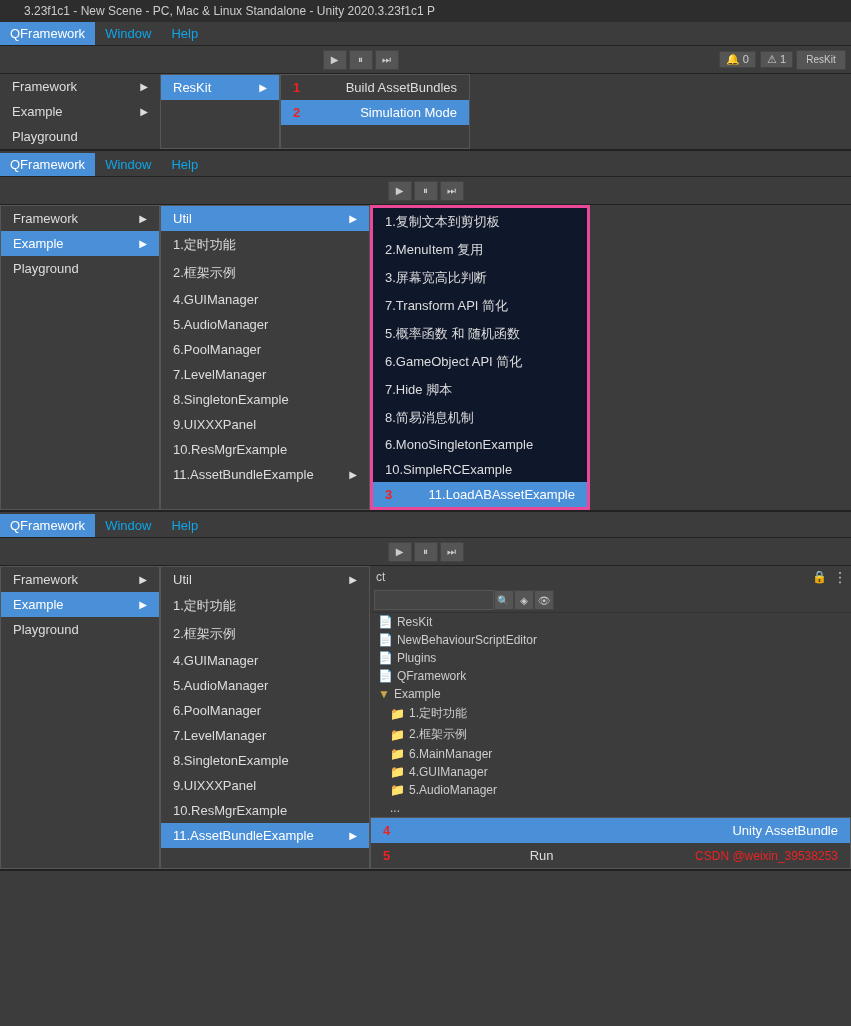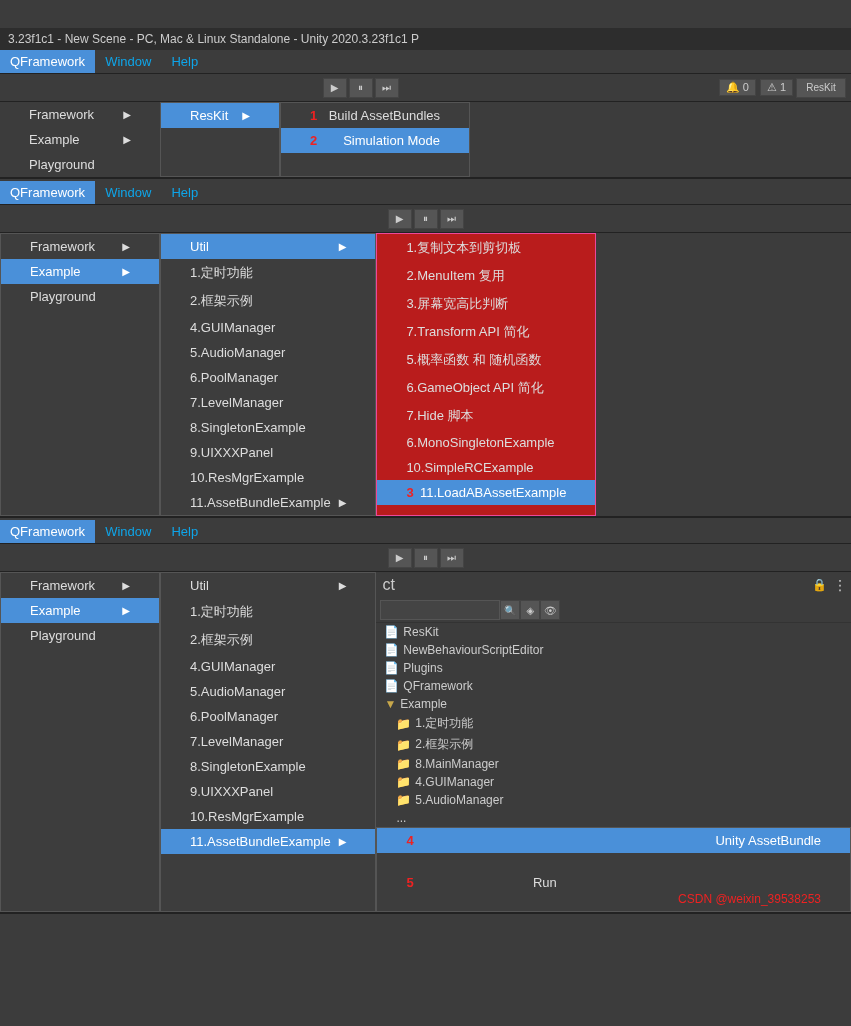--- a/index.html
+++ b/index.html
@@ -10,25 +10,24 @@
       font-family: 'Segoe UI', Arial, sans-serif;
       font-size: 13px;
       color: #ddd;
       overflow-x: hidden;
     }
 
     
     .title-bar {
       background: #2d2d2d;
       color: #ccc;
-      padding: 4px 8px;
+      padding: 4px 24px;
       font-size: 12px;
       white-space: nowrap;
       overflow: hidden;
-      margin-top: 28px;
     }
 
     
     .section {
       background: #3c3c3c;
       border-bottom: 2px solid #222;
       position: relative;
     }
 
     
@@ -76,21 +75,21 @@
     .notification-badge {
       background: #555;
       border: 1px solid #444;
       color: #ccc;
       padding: 1px 6px;
       font-size: 11px;
       margin: 0 2px;
     }
 
     .dropdown-item {
-      padding: 5px 29px;
+      padding: 5px 12px;
       cursor: pointer;
       display: flex;
       align-items: center;
       justify-content: space-between;
       white-space: nowrap;
       color: #ddd;
     }
 
     .arrow-right {
       margin-left: 8px;
@@ -121,22 +120,22 @@
       background: #3d3d3d;
       border: 1px solid #555;
     }
     .section2-mid {
       background: #3d3d3d;
       border: 1px solid #555;
       min-width: 210px;
       flex-shrink: 0;
     }
     .section2-right {
-      background: #b91c1c;
-      border: 1px solid #ec4899;
+      background: #0f172a;
+      border: 3px solid #ec4899;
       min-width: 220px;
       flex-shrink: 0;
     }
 
     
     .section3-menu-area {
       display: flex;
     }
     .section3-left {
       width: 160px;
@@ -191,21 +190,20 @@
     }
     .folder-icon {
       color: #c8a84b;
       font-size: 12px;
     }
 
     
     .watermark {
       color: #e22;
       font-size: 12px;
-      margin-top: 34px;
     }
   </style>
 </head>
 <body>
 
 <div class="section">
 
   <div class="title-bar">
     <span>3.23f1c1 - New Scene - PC, Mac &amp; Linux Standalone - Unity 2020.3.23f1c1 P</span>
   </div>
@@ -361,20 +359,23 @@
       <div class="dropdown-item">
           <span>5.概率函数 和 随机函数</span>
         </div>
       <div class="dropdown-item">
           <span>6.GameObject API 简化</span>
         </div>
       <div class="dropdown-item">
           <span>7.Hide 脚本</span>
         </div>
       <div class="dropdown-item">
+          <span>8.简易消息机制</span>
+        </div>
+      <div class="dropdown-item">
           <span>6.MonoSingletonExample</span>
         </div>
       <div class="dropdown-item">
           <span>10.SimpleRCExample</span>
         </div>
       <div class="dropdown-item item-highlighted">
         <span style="color:#e22; font-weight:bold; margin-right:4px;">3</span>
         <span>11.LoadABAssetExample</span>
       </div>
     </div>
@@ -453,21 +454,21 @@
         </div>
       <div class="dropdown-item item-highlighted">
         <span>11.AssetBundleExample</span>
         <span class="arrow-right">▶</span>
       </div>
     </div>
 
     <div class="section3-right-panel">
 
       <div class="inspector-toolbar">
-        <span style="font-size:16px; color:#ccc; padding:2px 4px;text-align:center;">ct</span>
+        <span style="font-size:12px; color:#ccc; padding:2px 4px;text-align:center;">ct</span>
         <div style="flex:1"></div>
         <span style="color:#ccc; font-size:12px;">🔒</span>
         <span style="color:#ccc; font-size:14px; margin:0 2px;">⋮</span>
       </div>
 
       <div style="display:flex; align-items:center; padding:2px 4px; background:#3c3c3c; border-bottom:1px solid #333;">
         <input class="inspector-search" type="text" placeholder="" style="">
         <div class="icon-btn">🔍</div>
         <div class="icon-btn">◈</div>
         <div class="icon-btn">👁</div>
@@ -497,21 +498,21 @@
         <div class="file-tree-item" style="padding-left:20px;">
           <span class="folder-icon">📁</span>
           <span>1.定时功能</span>
         </div>
         <div class="file-tree-item" style="padding-left:20px;">
           <span class="folder-icon">📁</span>
           <span>2.框架示例</span>
         </div>
         <div class="file-tree-item" style="padding-left:20px;">
           <span class="folder-icon">📁</span>
-          <span>8.MainManager</span>
+          <span>6.MainManager</span>
         </div>
         <div class="file-tree-item" style="padding-left:20px;">
           <span class="folder-icon">📁</span>
           <span>4.GUIManager</span>
         </div>
         <div class="file-tree-item" style="padding-left:20px;">
           <span class="folder-icon">📁</span>
           <span>5.AudioManager</span>
         </div>
         <div class="file-tree-item" style="padding-left:20px;">

